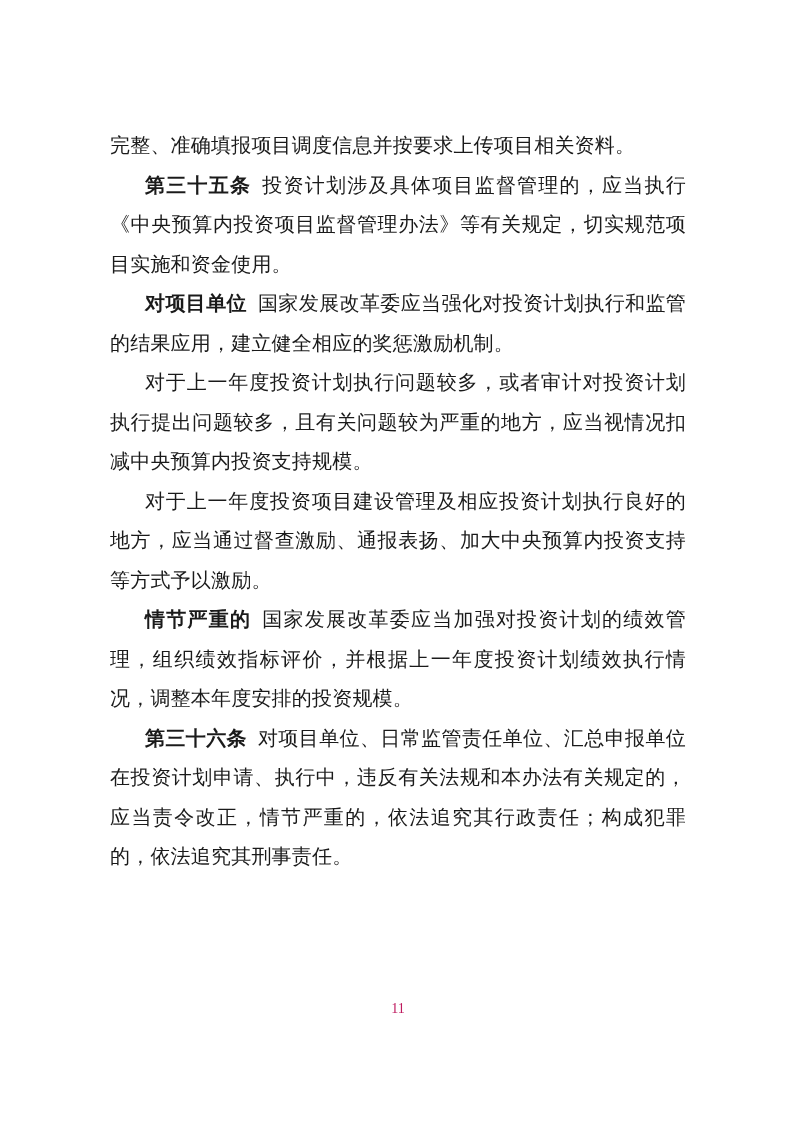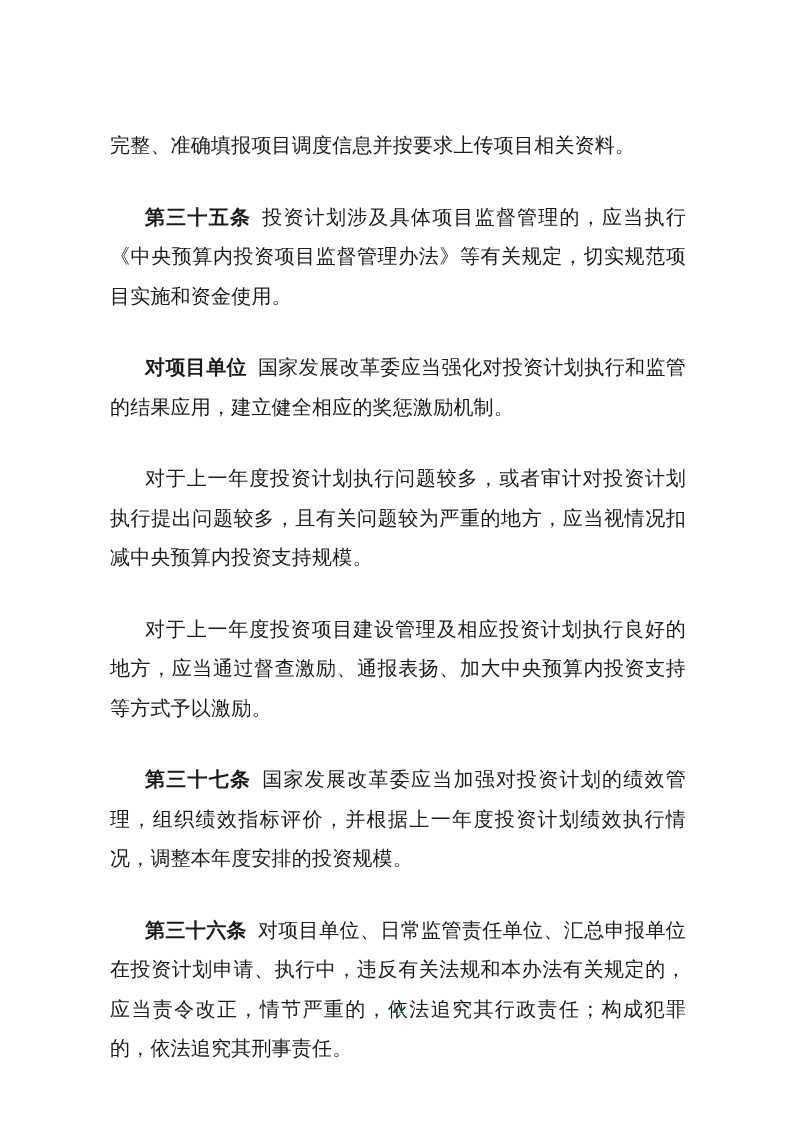--- a/index.html
+++ b/index.html
@@ -26,46 +26,45 @@
     text-align: justify;
     text-justify: inter-ideograph;
     letter-spacing: 0.2px;
   }
   .para {
     margin: 0;
     padding: 0;
   }
   .para.indent {
     text-indent: 35px;
-    margin-top: 32px;
   }
   .term {
     font-weight: 700;
     font-family: "Liberation Sans", "DejaVu Sans", sans-serif;
     margin-right: 11px;
   }
   .page-number {
     position: absolute;
     top: 1000px;
     left: 110px;
     width: 576px;
     text-align: center;
     font-size: 14px;
     line-height: 18px;
-    color: #14532d;
+    color: #be185d;
     font-family: "Liberation Serif", "DejaVu Serif", serif;
   }
 </style>
 </head>
 <body>
 
 <div class="page">
   <div class="content" id="content">
       <p class="para"><span>完整、准确填报项目调度信息并按要求上传项目相关资料。</span></p>
       <p class="para indent"><span class="term">第三十五条</span><span>投资计划涉及具体项目监督管理的，应当执行《中央预算内投资项目监督管理办法》等有关规定，切实规范项目实施和资金使用。</span></p>
       <p class="para indent"><span class="term">对项目单位</span><span>国家发展改革委应当强化对投资计划执行和监管的结果应用，建立健全相应的奖惩激励机制。</span></p>
       <p class="para indent"><span>对于上一年度投资计划执行问题较多，或者审计对投资计划执行提出问题较多，且有关问题较为严重的地方，应当视情况扣减中央预算内投资支持规模。</span></p>
       <p class="para indent"><span>对于上一年度投资项目建设管理及相应投资计划执行良好的地方，应当通过督查激励、通报表扬、加大中央预算内投资支持等方式予以激励。</span></p>
-      <p class="para indent"><span class="term">第三十七条</span><span>国家发展改革委应当加强对投资计划的绩效管理，组织绩效指标评价，并根据上一年度投资计划绩效执行情况，调整本年度安排的投资规模。</span></p>
+      <p class="para indent"><span class="term">情节严重的</span><span>国家发展改革委应当加强对投资计划的绩效管理，组织绩效指标评价，并根据上一年度投资计划绩效执行情况，调整本年度安排的投资规模。</span></p>
       <p class="para indent"><span class="term">第三十六条</span><span>对项目单位、日常监管责任单位、汇总申报单位在投资计划申请、执行中，违反有关法规和本办法有关规定的，应当责令改正，情节严重的，依法追究其行政责任；构成犯罪的，依法追究其刑事责任。</span></p>
     </div>
   <div class="page-number">11</div>
 </div>
 
 </body></html>

